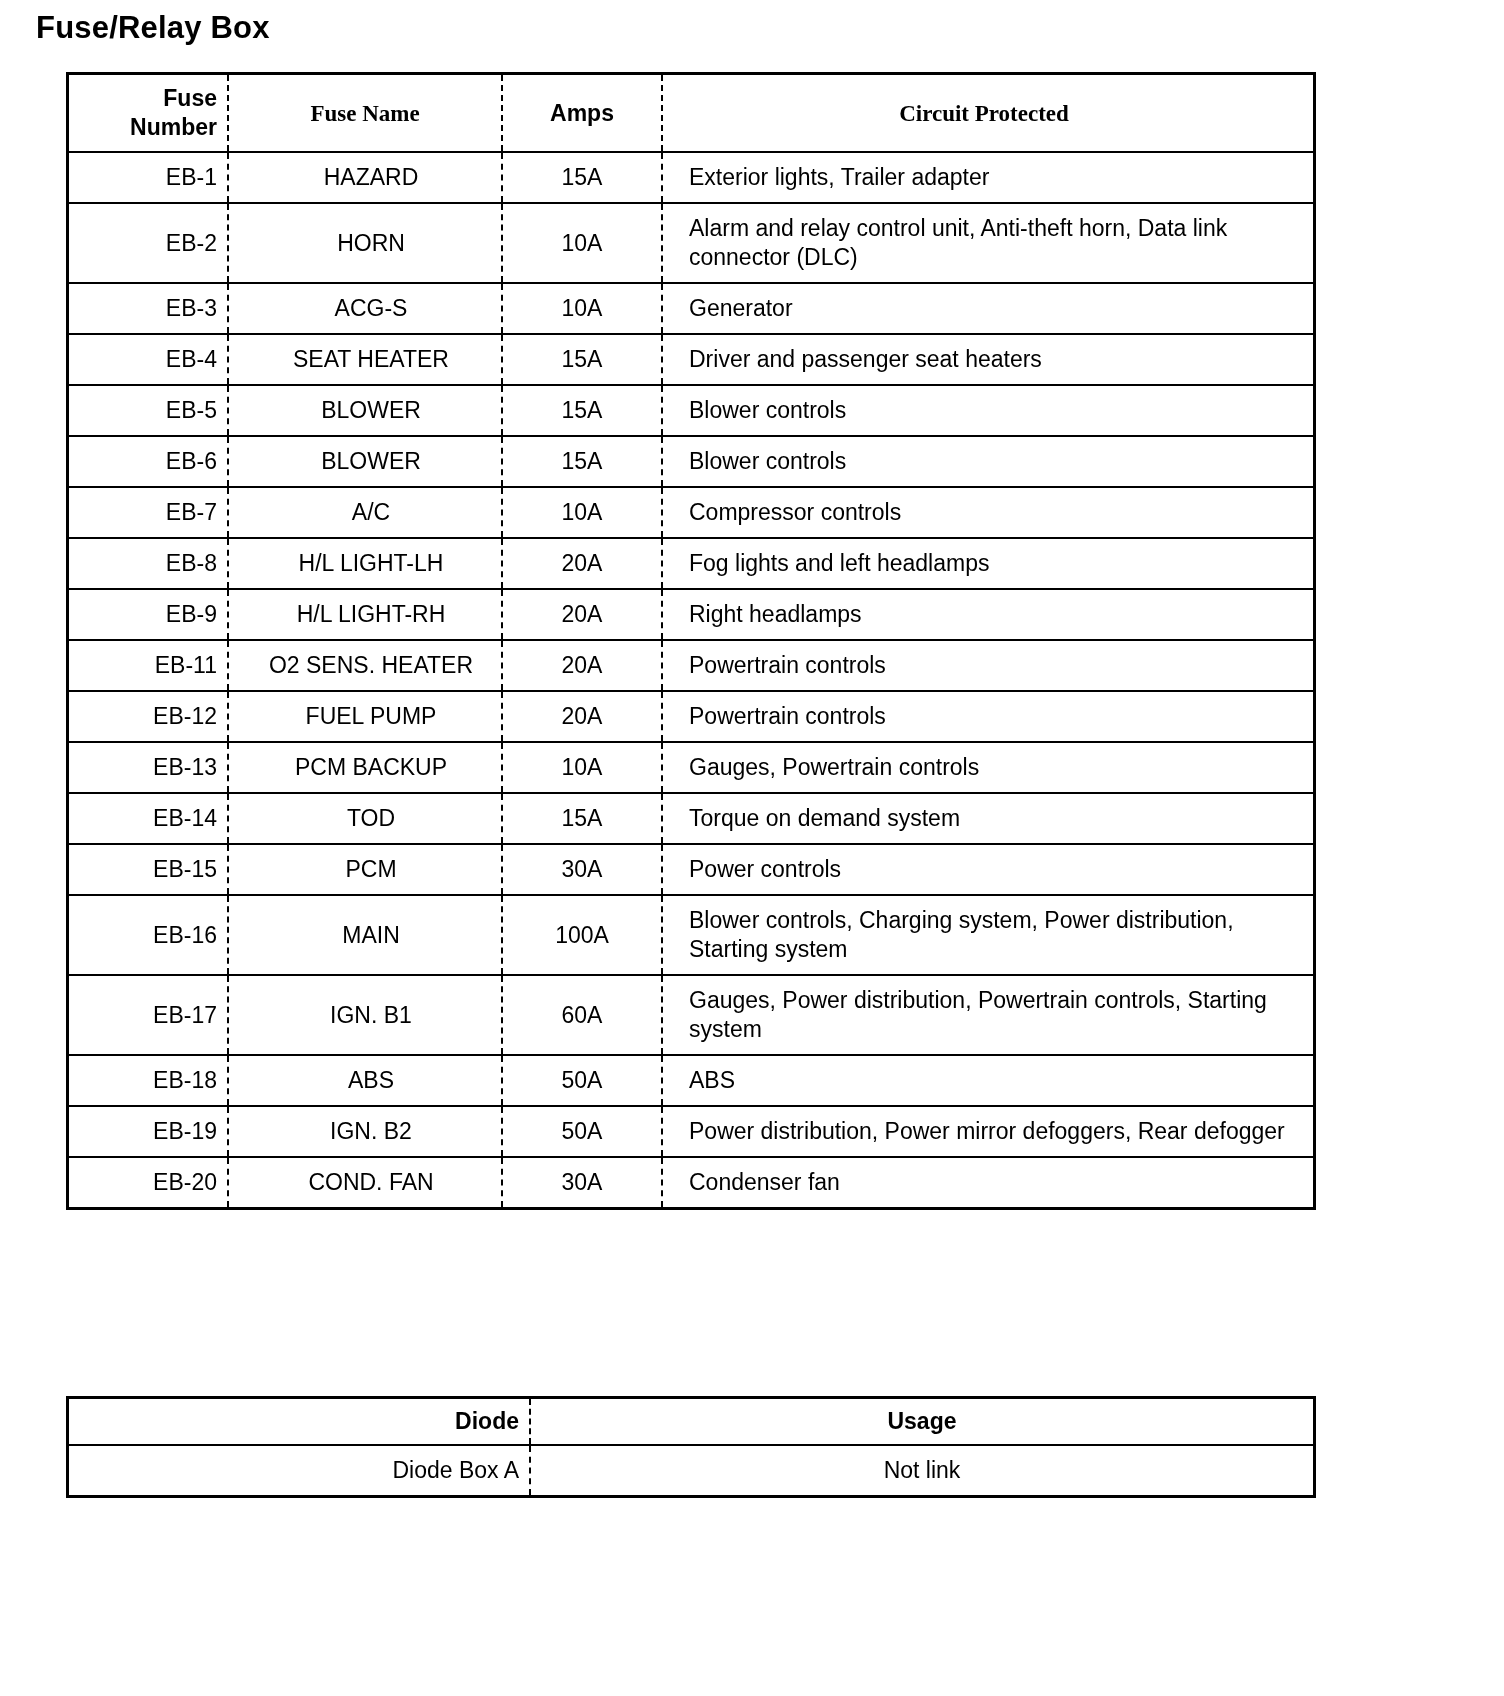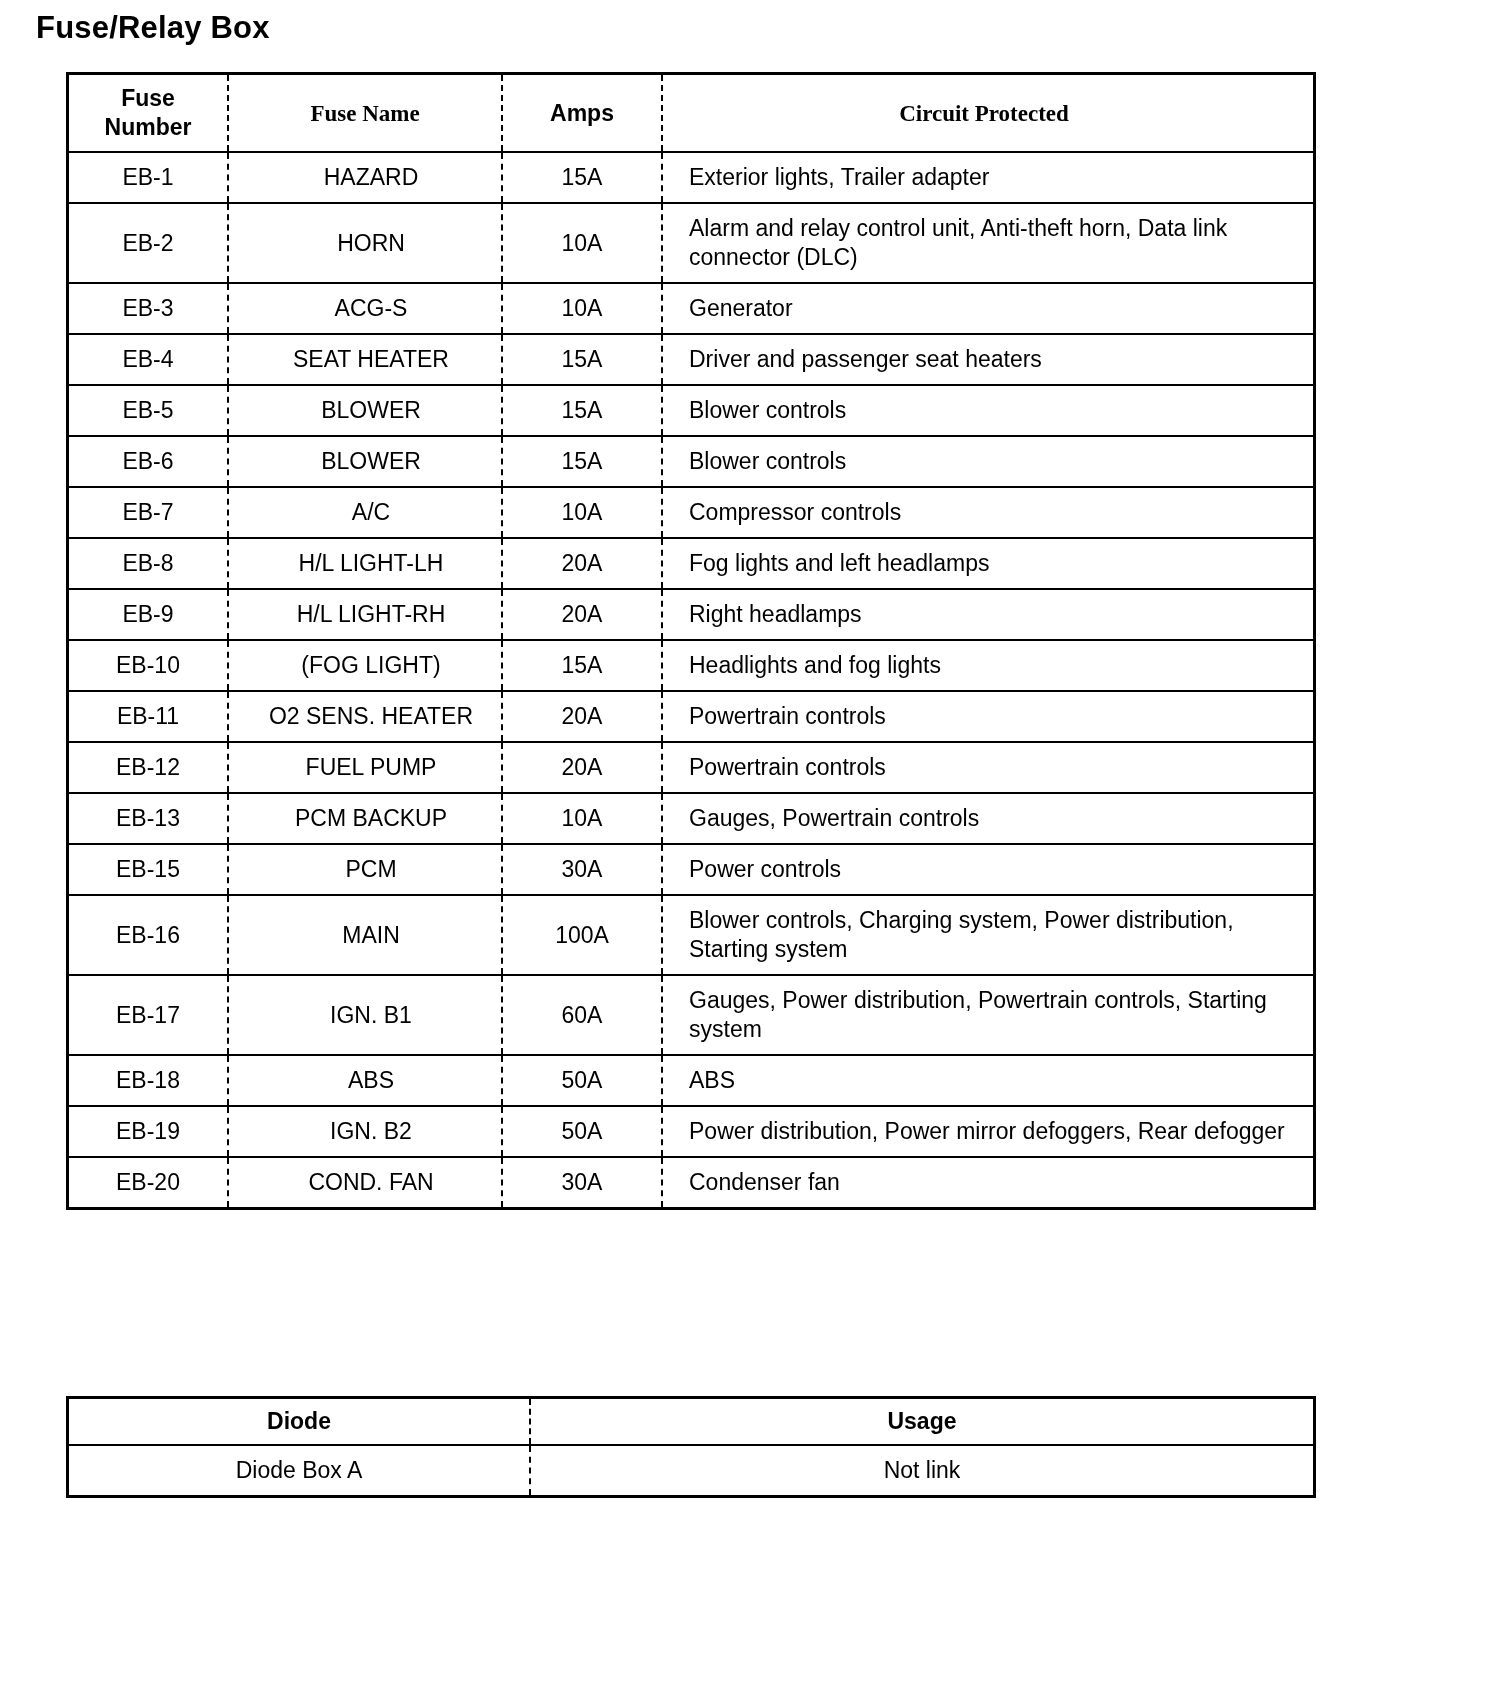--- a/index.html
+++ b/index.html
@@ -39,20 +39,21 @@
     border-bottom: 2px solid #000000;
     border-left: 2px dashed #000000;
     font-size: 23px;
     line-height: 29px;
     padding: 10px 10px;
     vertical-align: middle;
     word-wrap: break-word;
   }
   th:first-child, td:first-child {
     border-left: none;
+    text-align: right;
   }
   tbody tr:last-child td {
     border-bottom: none;
   }
   thead th {
     font-weight: 700;
     text-align: center;
     height: 60px;
     padding: 8px 10px;
   }
@@ -138,42 +139,42 @@
             <td class="col-amps">20A</td>
             <td class="col-circuit">Fog lights and left headlamps</td>
           </tr>
           <tr>
             <td class="col-num">EB-9</td>
             <td class="col-name">H/L LIGHT-RH</td>
             <td class="col-amps">20A</td>
             <td class="col-circuit">Right headlamps</td>
           </tr>
           <tr>
-            <td class="col-num">EB-10</td>
-            <td class="col-name">(FOG LIGHT)</td>
-            <td class="col-amps">15A</td>
-            <td class="col-circuit">Headlights and fog lights</td>
-          </tr>
-          <tr>
             <td class="col-num">EB-11</td>
             <td class="col-name">O2 SENS. HEATER</td>
             <td class="col-amps">20A</td>
             <td class="col-circuit">Powertrain controls</td>
           </tr>
           <tr>
             <td class="col-num">EB-12</td>
             <td class="col-name">FUEL PUMP</td>
             <td class="col-amps">20A</td>
             <td class="col-circuit">Powertrain controls</td>
           </tr>
           <tr>
             <td class="col-num">EB-13</td>
             <td class="col-name">PCM BACKUP</td>
             <td class="col-amps">10A</td>
             <td class="col-circuit">Gauges, Powertrain controls</td>
+          </tr>
+          <tr>
+            <td class="col-num">EB-14</td>
+            <td class="col-name">TOD</td>
+            <td class="col-amps">15A</td>
+            <td class="col-circuit">Torque on demand system</td>
           </tr>
           <tr>
             <td class="col-num">EB-15</td>
             <td class="col-name">PCM</td>
             <td class="col-amps">30A</td>
             <td class="col-circuit">Power controls</td>
           </tr>
           <tr>
             <td class="col-num">EB-16</td>
             <td class="col-name">MAIN</td>

